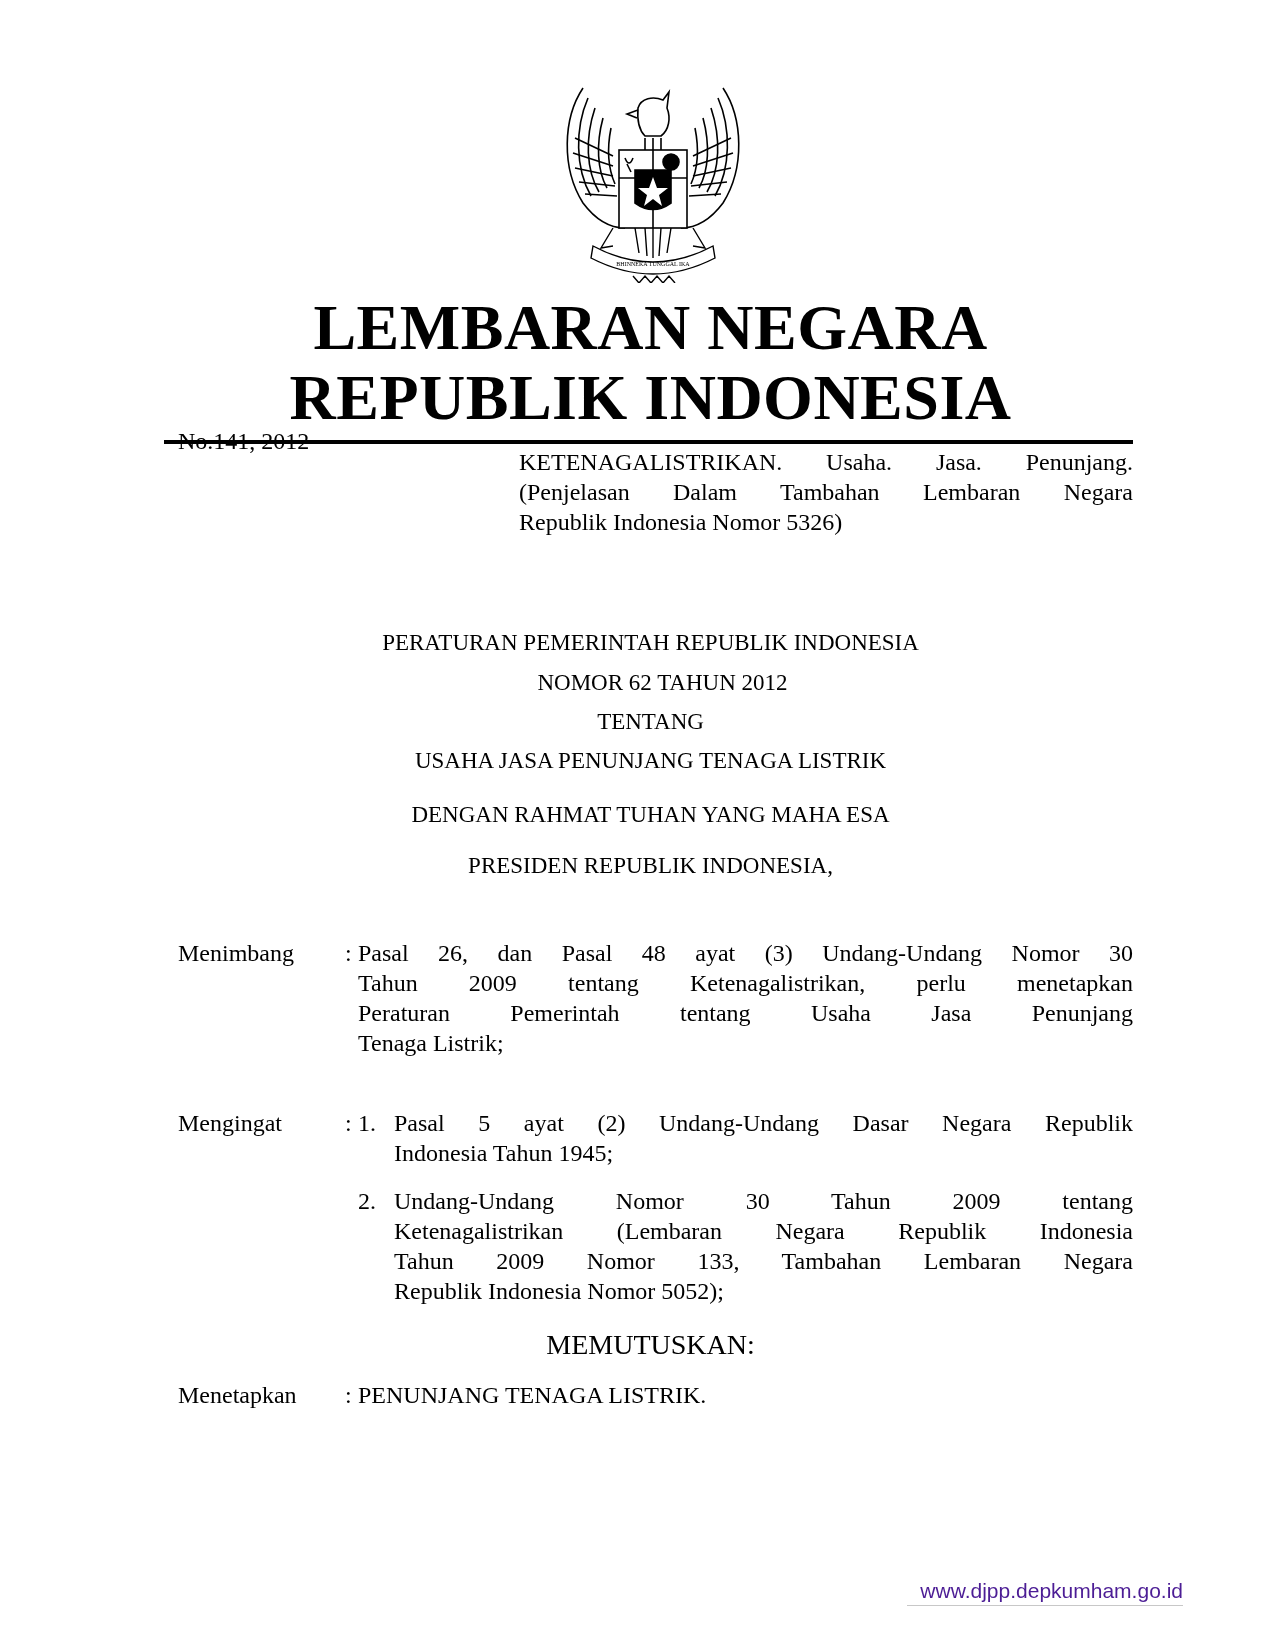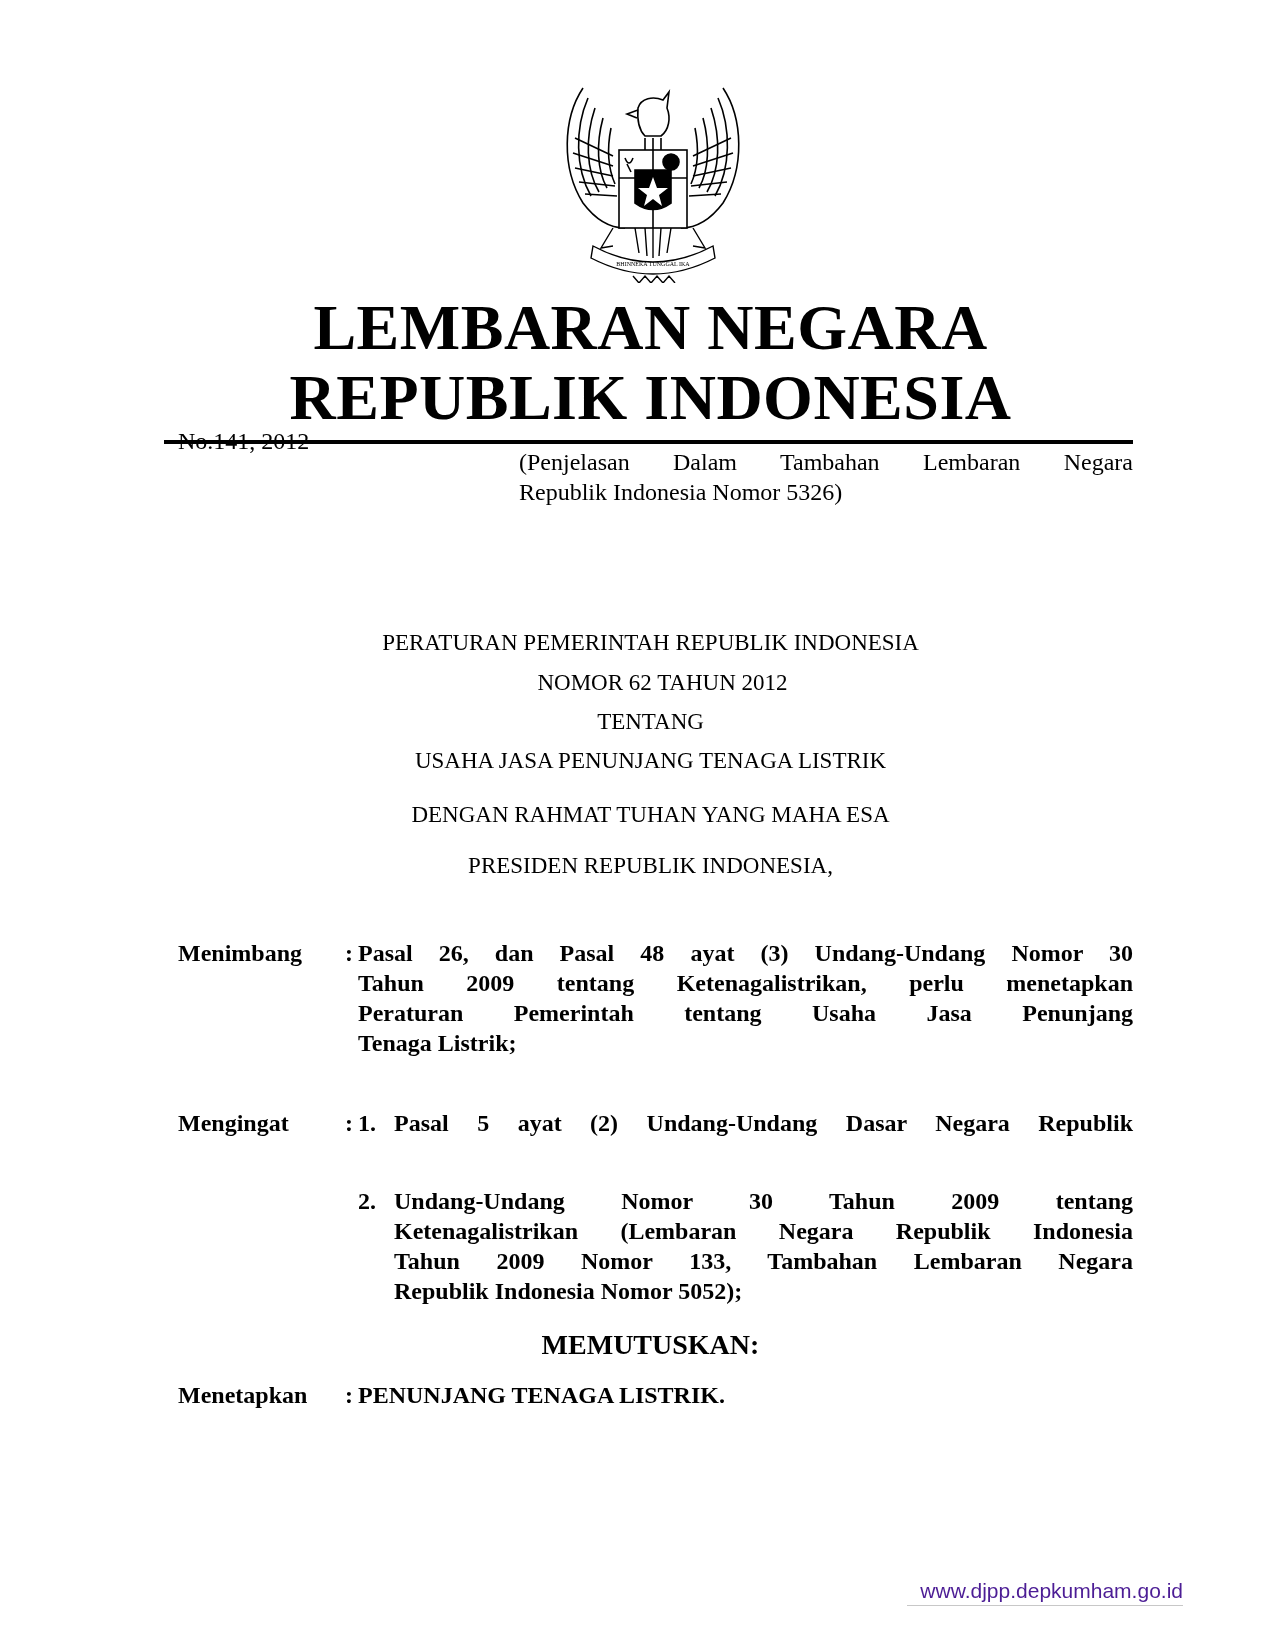--- a/index.html
+++ b/index.html
@@ -10,21 +10,21 @@
     .abs { position: absolute; padding-left: 13px; }
     .emblem { left: 540px; top: 78px; width: 200px; height: 205px; }
     .masthead {
       left: 0; width: 1275px; text-align: center; font-weight: bold;
       font-size: 64px; line-height: 72px; letter-spacing: 0.5px;
     }
     .rule { left: 164px; top: 440px; width: 956px; height: 4px; background: #000; }
     .hdr-text { font-size: 24px; line-height: 30px; }
     .hdr-no { left: 165px; top: 426px; }
     .center-line { left: 0; width: 1275px; text-align: center; font-size: 23px; line-height: 28px; }
-    .body-text { font-size: 24px; line-height: 30px; font-weight: bold; }
+    .body-text { font-size: 24px; line-height: 30px; }
     .justify-line { text-align: justify; text-align-last: justify; white-space: nowrap; }
     .left-line { text-align: left; white-space: nowrap; }
     .watermark {
       right: 92px; top: 1577px; font-family: "Liberation Sans", "DejaVu Sans", sans-serif;
       font-size: 21px; color: #4c1d95; border-bottom: 1px solid #c8c8c8; line-height: 28px;
     }
   </style>
 </head>
 <body>
 
@@ -72,20 +72,21 @@
   </svg>
 </div>
 
 <div class="abs masthead" style="top:292px;">LEMBARAN NEGARA</div>
 <div class="abs masthead" style="top:362px;">REPUBLIK INDONESIA</div>
 
 <div class="abs rule"></div>
 
 <div class="abs hdr-text hdr-no">No.141, 2012</div>
 <div class="abs hdr-text" style="left:506px; top:447px; width:614px;">
+  <div class="justify-line">KETENAGALISTRIKAN. Usaha. Jasa. Penunjang.</div>
   <div class="justify-line">(Penjelasan Dalam Tambahan Lembaran Negara</div>
   <div class="left-line">Republik Indonesia Nomor 5326)</div>
 </div>
 
 <div class="abs center-line" style="top:629px;">PERATURAN PEMERINTAH REPUBLIK INDONESIA</div>
 <div class="abs center-line" style="top:669px;margin-left:12px;">NOMOR 62 TAHUN 2012</div>
 <div class="abs center-line" style="top:708px;">TENTANG</div>
 <div class="abs center-line" style="top:747px;">USAHA JASA PENUNJANG TENAGA LISTRIK</div>
 <div class="abs center-line" style="top:801px;">DENGAN RAHMAT TUHAN YANG MAHA ESA</div>
 <div class="abs center-line" style="top:852px;">PRESIDEN REPUBLIK INDONESIA,</div>
@@ -98,20 +99,21 @@
   <div class="justify-line">Peraturan Pemerintah tentang Usaha Jasa Penunjang</div>
   <div class="left-line">Tenaga Listrik;</div>
 </div>
 
 <div class="abs body-text" style="left:165px; top:1108px;">Mengingat</div>
 <div class="abs body-text" style="left:332px; top:1108px;">:</div>
 
 <div class="abs body-text" style="left:345px; top:1108px;">1.</div>
 <div class="abs body-text" style="left:381px; top:1108px; width:739px;">
   <div class="justify-line">Pasal 5 ayat (2) Undang-Undang Dasar Negara Republik</div>
+  <div class="left-line">Indonesia Tahun 1945;</div>
 </div>
 
 <div class="abs body-text" style="left:345px; top:1186px;">2.</div>
 <div class="abs body-text" style="left:381px; top:1186px; width:739px;">
   <div class="justify-line">Undang-Undang Nomor 30 Tahun 2009 tentang</div>
   <div class="justify-line">Ketenagalistrikan (Lembaran Negara Republik Indonesia</div>
   <div class="justify-line">Tahun 2009 Nomor 133, Tambahan Lembaran Negara</div>
   <div class="left-line">Republik Indonesia Nomor 5052);</div>
 </div>
 

